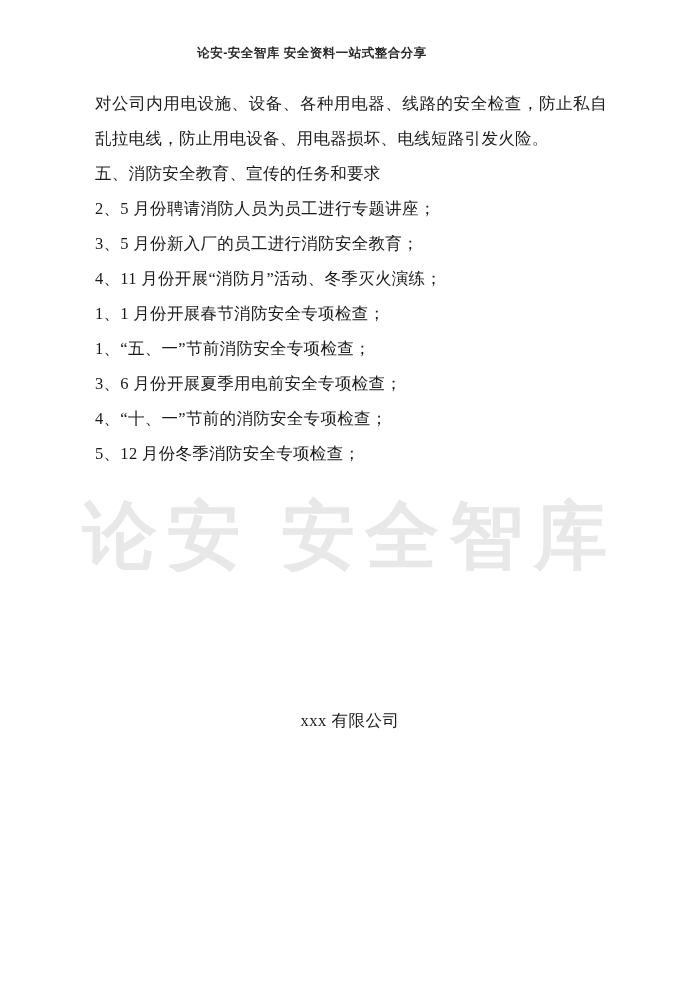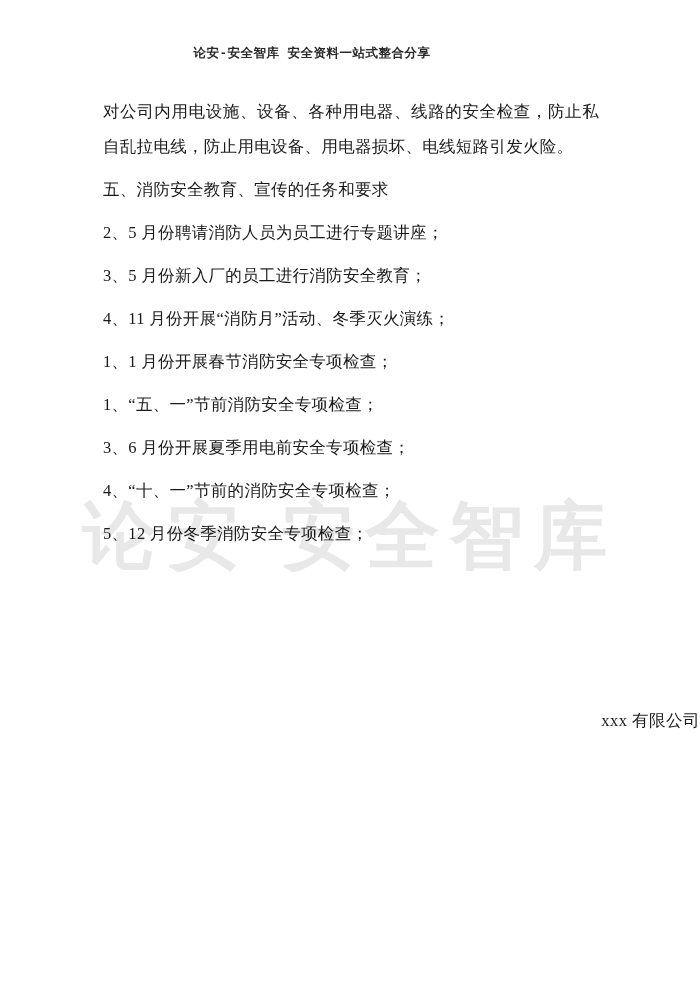--- a/index.html
+++ b/index.html
@@ -24,44 +24,44 @@
   .header {
     position: absolute;
     top: 45px;
     left: 0;
     width: 624px;
     text-align: center;
     font-size: 12.5px;
     font-weight: bold;
     color: #2b2b2b;
     letter-spacing: 0.5px;
-    font-family: Liberation Mono, monospace;
+    font-family: Liberation Sans, sans-serif;
   }
   .content {
     position: absolute;
     top: 86px;
     left: 95px;
     width: 512px;
   }
   .para {
     font-size: 16.5px;
     line-height: 35px;
     text-align: justify;
-    margin: 8px;
+    margin: 0;
     letter-spacing: 0.3px;
   }
   .para.indent-0 {
     text-indent: 0;
   }
   .signature {
     position: absolute;
     top: 710px;
     left: 0;
     width: 700px;
-    text-align: right;
+    text-align: center;
     font-size: 16.5px;
     letter-spacing: 0.5px;
   }
   .watermark {
     position: absolute;
     top: 455px;
     left: 30px;
     width: 640px;
     text-align: center;
     font-size: 74px;

